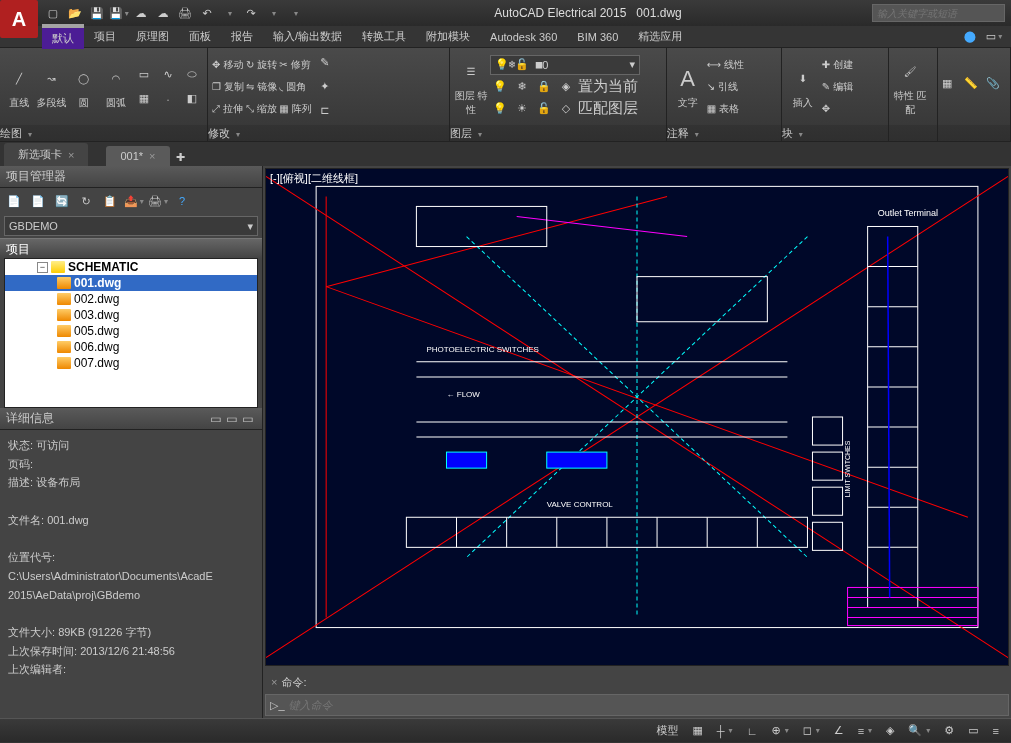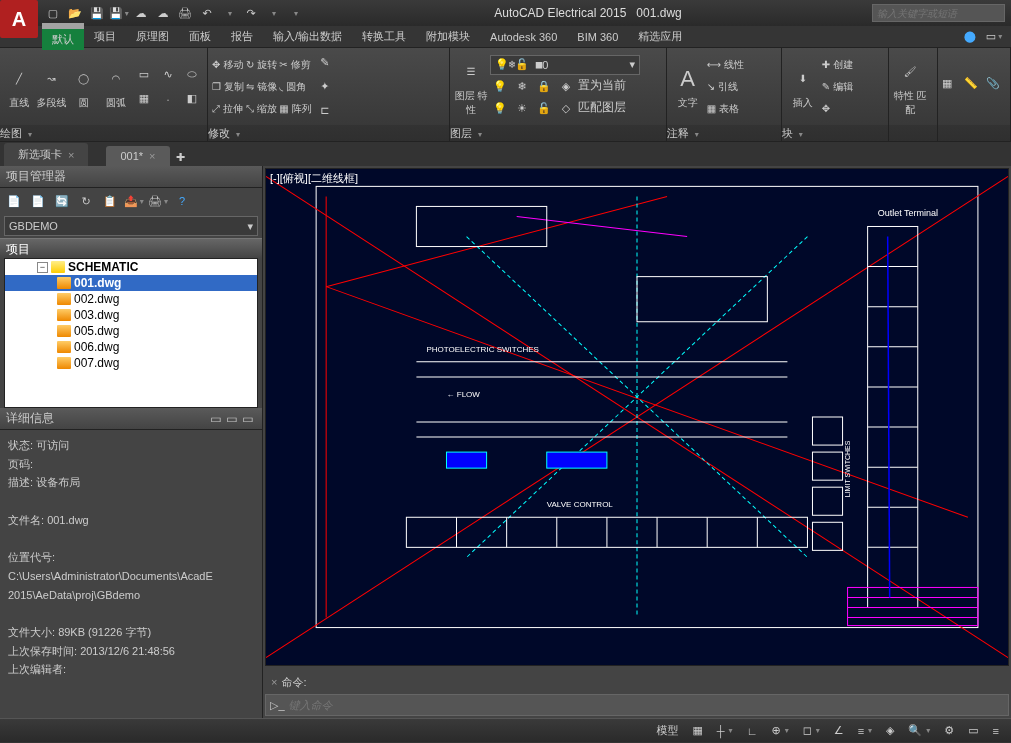--- a/index.html
+++ b/index.html
@@ -5,21 +5,21 @@
 * { margin: 0; padding: 0; box-sizing: border-box; font-family: 'Microsoft YaHei', SimSun, sans-serif; }
 body { width: 1011px; height: 743px; background: #333; color: #ccc; font-size: 11px; overflow: hidden; }
 .titlebar { height: 26px; background: linear-gradient(#3a3a3a, #2a2a2a); display: flex; align-items: center; }
 .logo { width: 38px; height: 38px; background: #b02020; position: relative; top: 6px; display: flex; align-items: center; justify-content: center; color: #fff; font-size: 20px; font-weight: bold; border-radius: 2px; z-index: 10; }
 .qat { display: flex; gap: 4px; margin-left: 6px; }
 .qat-btn { width: 18px; height: 18px; display: flex; align-items: center; justify-content: center; color: #ccc; cursor: pointer; }
 .title-text { flex: 1; text-align: center; color: #ddd; font-size: 12px; }
 .search-box { width: 133px; height: 18px; background: #555; color: #999; font-style: italic; padding: 0 4px; font-size: 10px; margin-right: 6px; border: 1px solid #666; }
 .menubar { height: 22px; background: #353535; display: flex; align-items: center; padding-left: 42px; gap: 0; border-bottom: 1px solid #222; }
 .menu-tab { padding: 3px 10px; color: #ccc; cursor: pointer; }
-.menu-tab.active { background: #15803d; border-top: 6px solid #a3a3a3; }
+.menu-tab.active { background: #4c1d95; border-top: 4px solid #a3a3a3; }
 .menu-icon-suite { margin-left: auto; display: flex; gap: 6px; padding-right: 8px; }
 .ribbon { height: 94px; background: linear-gradient(#4a4a4a, #353535); display: flex; border-bottom: 1px solid #222; }
 .ribbon-panel { border-right: 1px solid #222; display: flex; flex-direction: column; }
 .ribbon-body { flex: 1; display: flex; align-items: center; padding: 2px 4px; gap: 2px; }
 .ribbon-title { height: 16px; text-align: center; color: #ccc; font-size: 11px; background: rgba(0,0,0,0.1); display: flex; align-items: center; justify-content: flex-start; gap: 4px; }
 .ribbon-big { width: 34px; text-align: center; color: #ccc; font-size: 10px; }
 .ribbon-big .ic { width: 30px; height: 30px; margin: 0 auto 2px; display: flex; align-items: center; justify-content: center; color: #ccc; }
 .ribbon-grid { display: grid; grid-template-columns: repeat(3, 22px); grid-auto-rows: 22px; gap: 2px; }
 .ribbon-grid .cell, .ribbon-col .cell { display: flex; align-items: center; justify-content: center; color: #ccc; }
 .ribbon-col { display: flex; flex-direction: column; gap: 2px; }
@@ -158,28 +158,28 @@
     <div class="ribbon-body">
       <div class="ribbon-big"><div class="ic">☰</div><span>图层
 特性</span></div>
       <div class="ribbon-col" style="flex:1">
         <div class="combo" style="width:150px;margin:0">💡❄🔓 ■ <span>0</span><span class="arrow" style="margin-left:auto">▾</span></div>
         <div style="display:flex;gap:2px">
           <div class="cell" style="width:20px;height:20px">💡</div>
           <div class="cell" style="width:20px;height:20px">❄</div>
           <div class="cell" style="width:20px;height:20px">🔒</div>
           <div class="cell" style="width:20px;height:20px">◈</div>
-          <span style="font-size:12px">置为当前</span>
+          <span style="font-size:15px">置为当前</span>
         </div>
         <div style="display:flex;gap:2px">
           <div class="cell" style="width:20px;height:20px">💡</div>
           <div class="cell" style="width:20px;height:20px">☀</div>
           <div class="cell" style="width:20px;height:20px">🔓</div>
           <div class="cell" style="width:20px;height:20px">◇</div>
-          <span style="font-size:12px">匹配图层</span>
+          <span style="font-size:15px">匹配图层</span>
         </div>
       </div>
     </div>
     <div class="ribbon-title">
         <span>图层</span>
         <span class="arrow-down"></span>
       </div>
   </div>
 
   <div class="ribbon-panel" style="width:118px">

